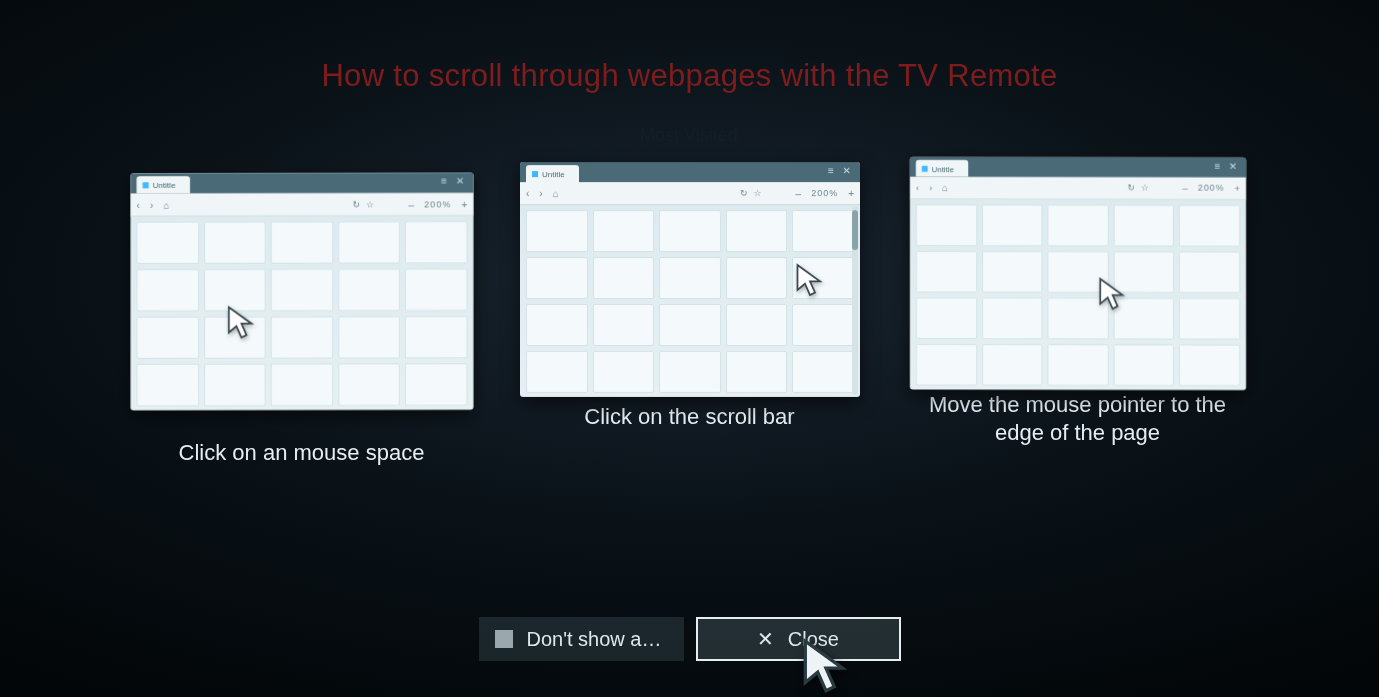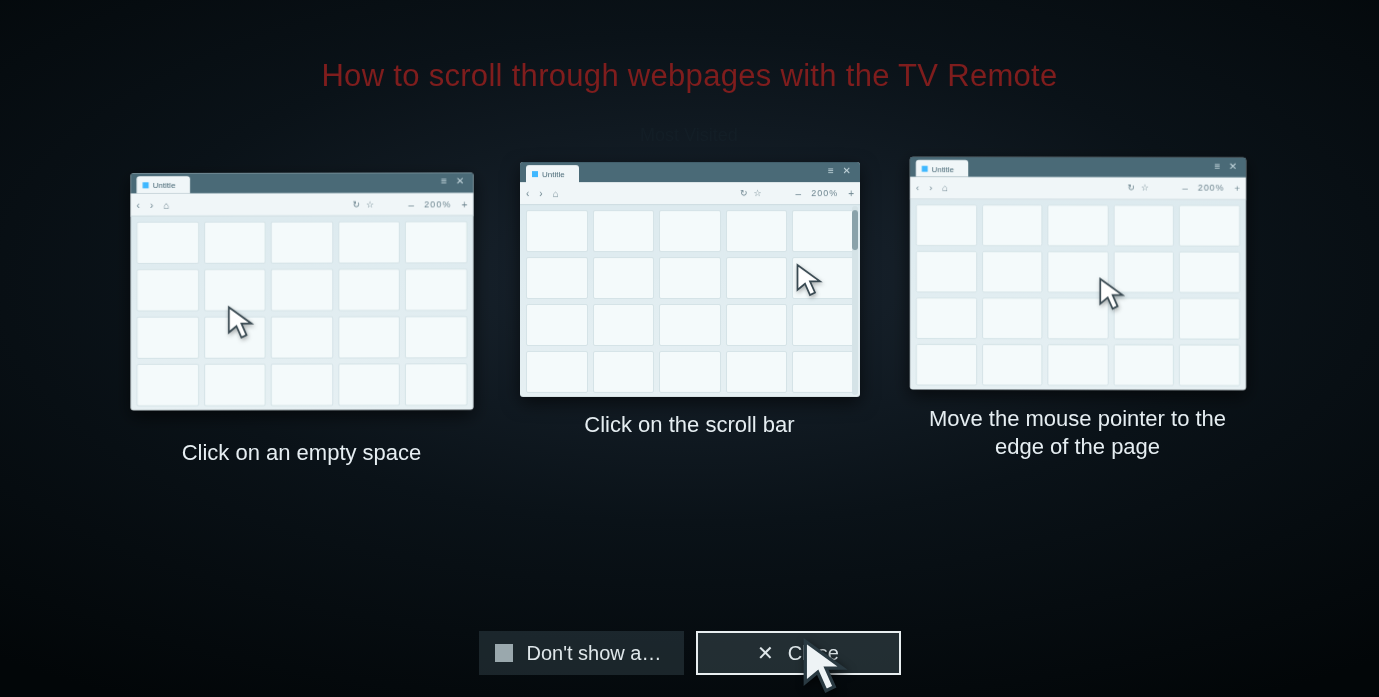--- a/index.html
+++ b/index.html
@@ -129,31 +129,31 @@
     height: 36px;
   }
   .cursor svg { width:100%; height:100%; filter: drop-shadow(1px 2px 2px rgba(0,0,0,0.3)); }
   .card:nth-child(1) .cursor { left: 95px; top: 130px; }
   .card:nth-child(2) .cursor { left: 275px; top: 100px; }
   .card:nth-child(3) .cursor { left: 190px; top: 120px; }
   .caption {
     color: #e6eef2;
     font-size: 22px;
     text-align: center;
-    margin-top: 14px;
+    margin-top: 6px;
     max-width: 340px;
     line-height: 1.25;
     font-weight: 400;
   }
   .card:nth-child(1) .caption { margin-top: 30px; }
-  .card:nth-child(3) .caption { margin-top: 14px; }
+  .card:nth-child(3) .caption { margin-top: 0; }
   .footer {
     position: absolute;
     left: 0; right: 0;
-    bottom: 22px;
+    bottom: 36px;
     display: flex;
     justify-content: center;
     gap: 12px;
   }
   .btn {
     height: 44px;
     min-width: 205px;
     display: flex;
     align-items: center;
     justify-content: flex-start;
@@ -250,21 +250,21 @@
           <div class="cell"></div>
           <div class="cell"></div>
           <div class="cell"></div>
       </div>
       <div class="cursor">
         <svg viewBox="0 0 24 28">
             <path d="M2 2 L2 22 L8 17 L12 26 L16 24 L12 15 L20 15 Z" fill="#ffffff" stroke="#3a4a52" stroke-width="1.4"></path>
           </svg>
       </div>
     </div>
-    <div class="caption">Click on an empty space</div>
+    <div class="caption">Click on an mouse space</div>
   </div>
 
   <div class="card">
     <div class="panel">
       <div class="tabbar">
         <div class="tab">
             <span>Untitle</span>
           </div>
         <div class="wctl">≡ ✕</div>
       </div>

